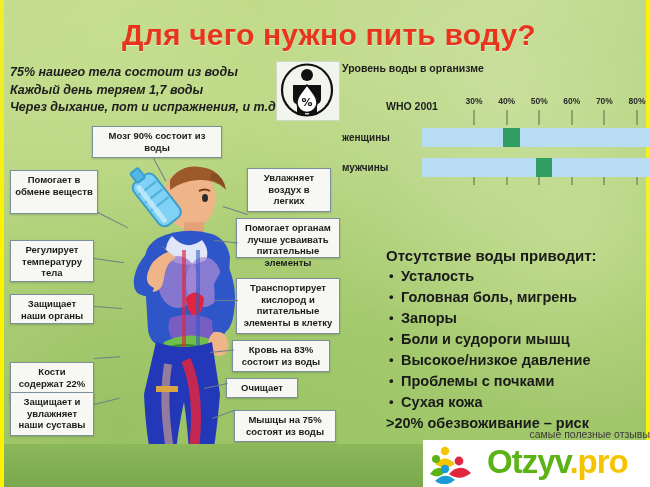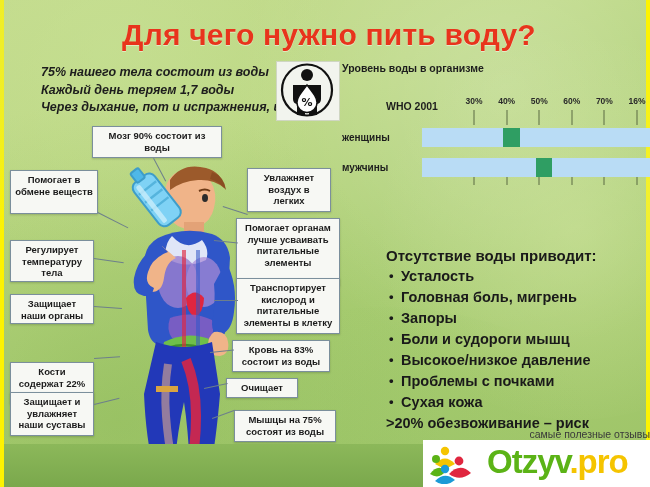--- a/index.html
+++ b/index.html
@@ -25,21 +25,21 @@
   .sw3{left:120px;bottom:-180px;width:520px;height:360px;background:radial-gradient(circle,rgba(150,196,100,.40),rgba(150,196,100,0) 70%);}
 
   
   #title{
     position:absolute;left:0;top:18px;width:650px;text-align:center;
     font-size:30px;font-weight:bold;color:#e8341c;letter-spacing:.2px;
     text-shadow:0 1px 0 rgba(255,255,255,.45);
   }
 
   
-  #intro{position:absolute;left:6px;top:64px;width:290px;margin-left:31px;}
+  #intro{position:absolute;left:6px;top:64px;width:290px;}
   #intro .ln{
     font-style:italic;font-weight:bold;font-size:12.5px;color:#1d1d1d;
     line-height:17.5px;white-space:nowrap;
   }
 
   
   #whoicon{
     position:absolute;left:272px;top:61px;width:62px;height:58px;
     background:#f2f4ee;border:1px solid #cfd6c2;
   }
@@ -133,21 +133,21 @@
   <div id="chart">
     <div id="chart-title">Уровень воды в организме</div>
     <div id="who-label">WHO 2001</div>
 
     <div class="axis">
       <div class="tick" style="left:22.86%">30%</div>
       <div class="tick" style="left:37.14%">40%</div>
       <div class="tick" style="left:51.43%">50%</div>
       <div class="tick" style="left:65.71%">60%</div>
       <div class="tick" style="left:80.00%">70%</div>
-      <div class="tick" style="left:94.29%">16%</div>
+      <div class="tick" style="left:94.29%">80%</div>
 
       <div class="tickline" style="left:22.86%"></div>
       <div class="tickline" style="left:37.14%"></div>
       <div class="tickline" style="left:51.43%"></div>
       <div class="tickline" style="left:65.71%"></div>
       <div class="tickline" style="left:80.00%"></div>
       <div class="tickline" style="left:94.29%"></div>
 
     </div>
 
@@ -238,21 +238,21 @@
 
   <div class="box" style="left:6px;top:336px;width:84px;height:42px;margin-top:26px;">Кости содержат 22% воды</div>
   <div class="leader" style="left:90px;top:358px;width:26px;transform:rotate(-4deg);"></div>
 
   <div class="box" style="left:6px;top:392px;width:84px;height:44px;">Защищает и увлажняет наши суставы</div>
   <div class="leader" style="left:90px;top:404px;width:26px;transform:rotate(-14deg);"></div>
 
   <div class="box" style="left:243px;top:168px;width:84px;height:44px;">Увлажняет воздух в легких</div>
   <div class="leader" style="left:219px;top:206px;width:26px;transform:rotate(18deg);"></div>
 
-  <div class="box" style="left:232px;top:218px;width:104px;height:68px;">Помогает органам лучше усваивать питательные элементы</div>
+  <div class="box" style="left:232px;top:218px;width:104px;height:40px;">Помогает органам лучше усваивать питательные элементы</div>
   <div class="leader" style="left:210px;top:240px;width:24px;transform:rotate(6deg);"></div>
 
   <div class="box" style="left:232px;top:278px;width:104px;height:56px;">Транспортирует кислород и питательные элементы в клетку</div>
   <div class="leader" style="left:210px;top:300px;width:24px;transform:rotate(0deg);"></div>
 
   <div class="box" style="left:228px;top:340px;width:98px;height:32px;">Кровь на 83% состоит из воды</div>
   <div class="leader" style="left:206px;top:352px;width:24px;transform:rotate(-6deg);"></div>
 
   <div class="box" style="left:222px;top:378px;width:72px;height:20px;">Очищает</div>
   <div class="leader" style="left:200px;top:388px;width:24px;transform:rotate(-12deg);"></div>

